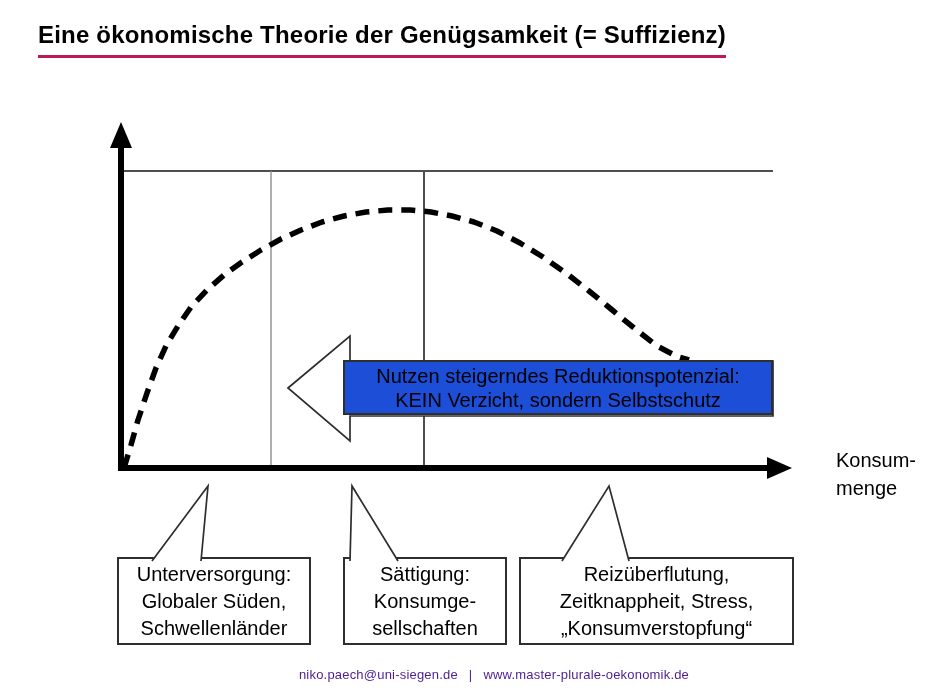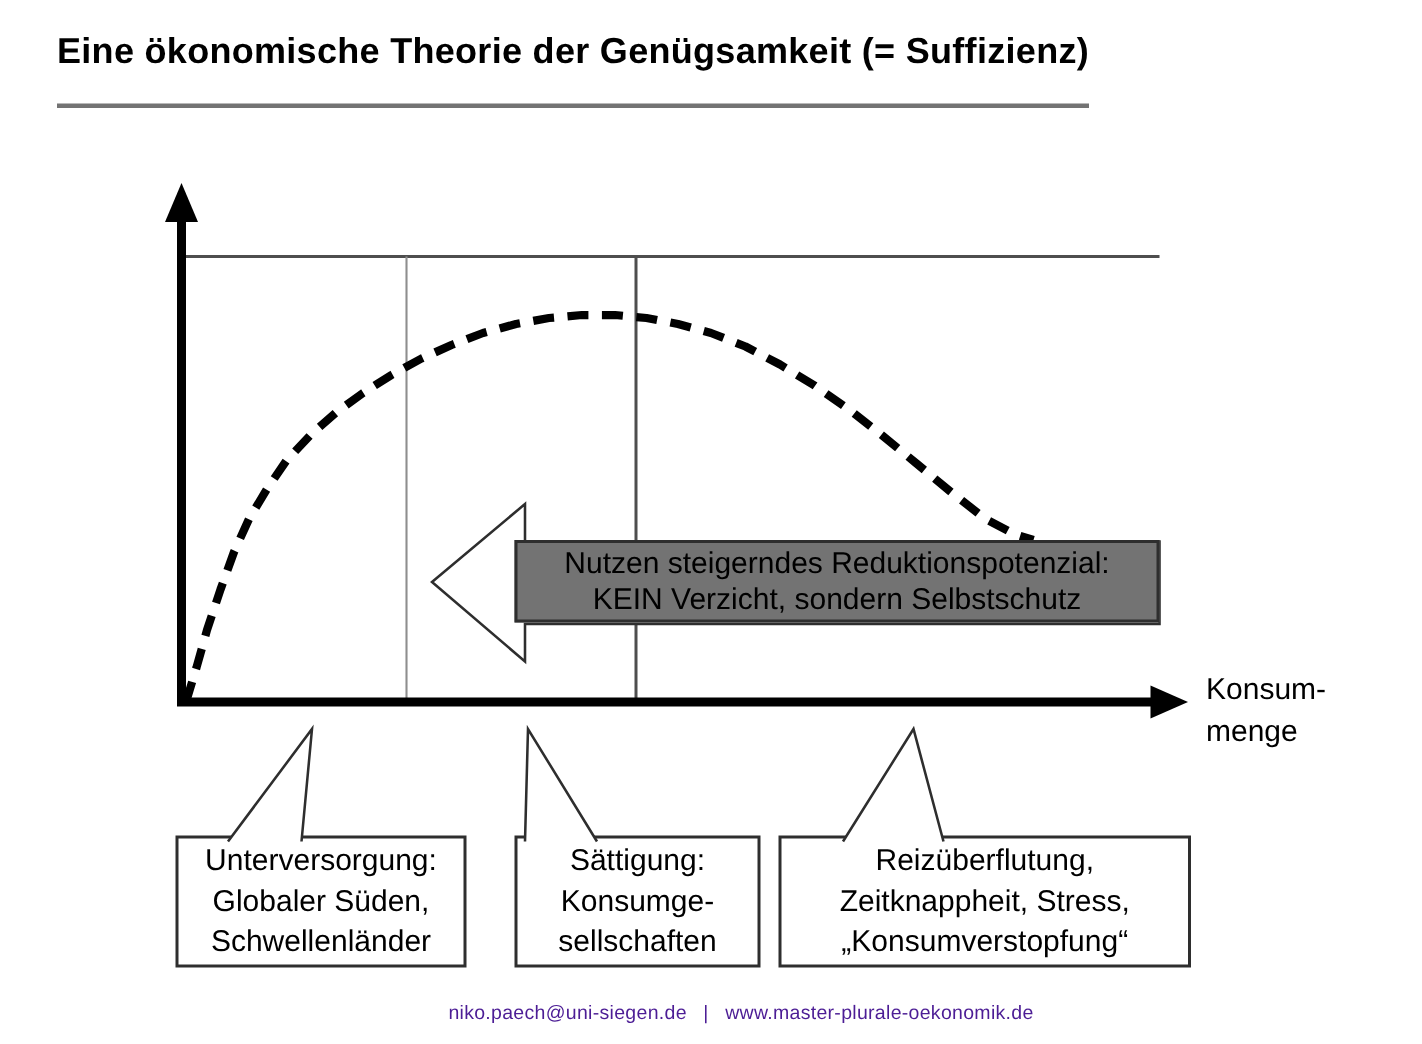--- a/index.html
+++ b/index.html
@@ -15,55 +15,55 @@
   .title {
     position: absolute;
     left: 38px;
     top: 5px;
     font-size: 24px;
     font-weight: bold;
     letter-spacing: 0.2px;
   }
   .title > span {
     display: inline-block;
-    border-bottom: 3px solid #737373;
-    padding-bottom: 20px;
+    border-bottom: 3px solid #be185d;
+    padding-bottom: 6px;
   }
   .axis-label {
     position: absolute;
     font-size: 20px;
     line-height: 28px;
   }
   .y-label {
     left: 35px;
     top: 57px;
     width: 178px;
     text-align: center;
   }
   .x-label {
-    left: 804px;
+    left: 836px;
     top: 446px;
     text-align: left;
   }
   .chart-svg, .tails-svg {
     position: absolute;
     left: 0;
     top: 0;
   }
   .chart-svg { z-index: 1; }
   .tails-svg { z-index: 3; }
   .arrow-textbox {
     position: absolute;
     z-index: 2;
     left: 343px;
     top: 360px;
     width: 430px;
     height: 55px;
     box-sizing: border-box;
-    background: #737373;
+    background: #1d4ed8;
     border: 2px solid #2e2e2e;
     display: flex;
     flex-direction: column;
     justify-content: center;
     align-items: center;
     font-size: 20px;
     line-height: 24px;
     text-align: center;
     white-space: nowrap;
   }

